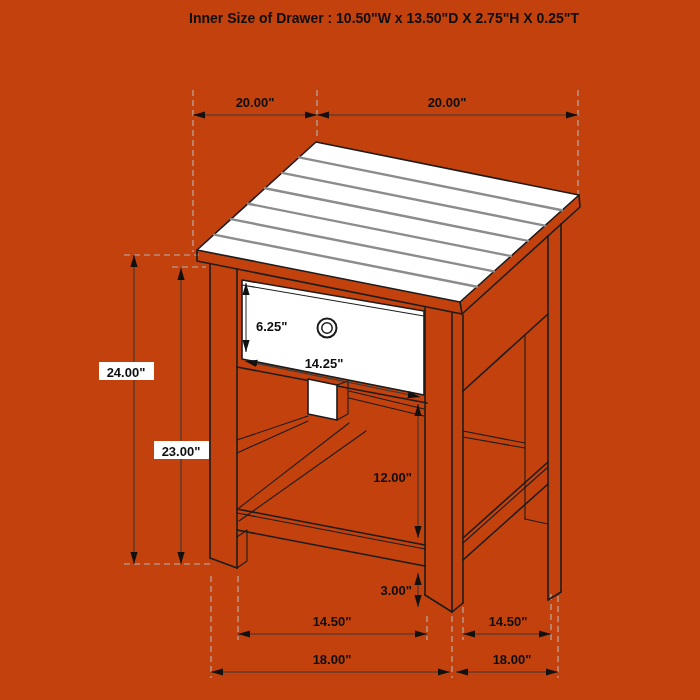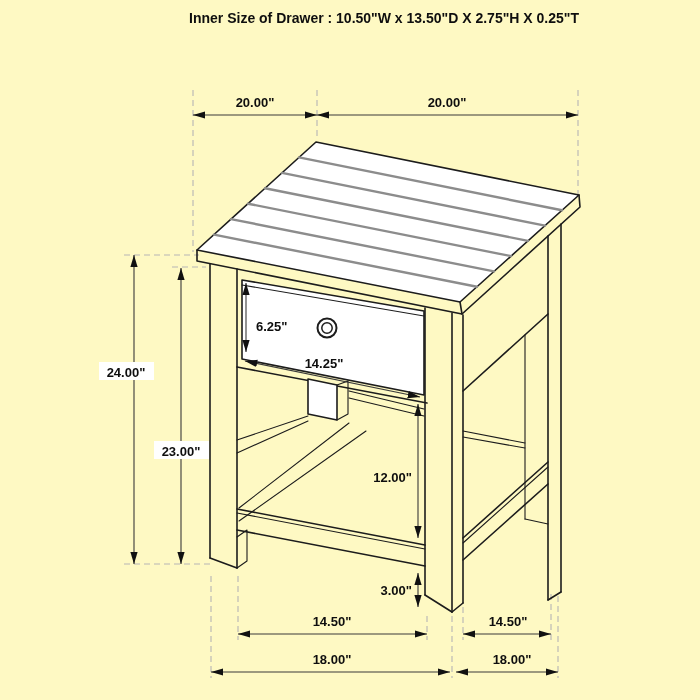--- a/index.html
+++ b/index.html
@@ -1,16 +1,16 @@
 <!DOCTYPE html>
 <html><head>
 <meta charset="utf-8">
 <style>
   html,body{margin:0;padding:0;background:#ffffff;}
-  .stage{position:relative;width:700px;height:700px;background:#fef9c3;overflow:hidden;
+  .stage{position:relative;width:700px;height:700px;background:#c2410c;overflow:hidden;
          font-family:"Liberation Sans", sans-serif;}
   svg{display:block}
   .outline{fill:none;stroke:#1c1c1c;stroke-width:1.6;stroke-linejoin:round;stroke-linecap:round;}
   .outline-thin{fill:none;stroke:#1c1c1c;stroke-width:1.1;stroke-linejoin:round;stroke-linecap:round;}
   .face{fill:#ffffff;stroke:#1c1c1c;stroke-width:1.6;stroke-linejoin:round;}
   .slat{stroke:#8c8c8c;stroke-width:2.4;stroke-linecap:round;}
   .dim{stroke:#3a3a3a;stroke-width:1.1;fill:none;}
   .dash{stroke:#b5b5b5;stroke-width:1.1;fill:none;stroke-dasharray:6 4;}
   .dimtext{font-size:13px;font-weight:bold;fill:#0e0e0e;}
   .title{font-size:14px;font-weight:bold;fill:#0e0e0e;}

